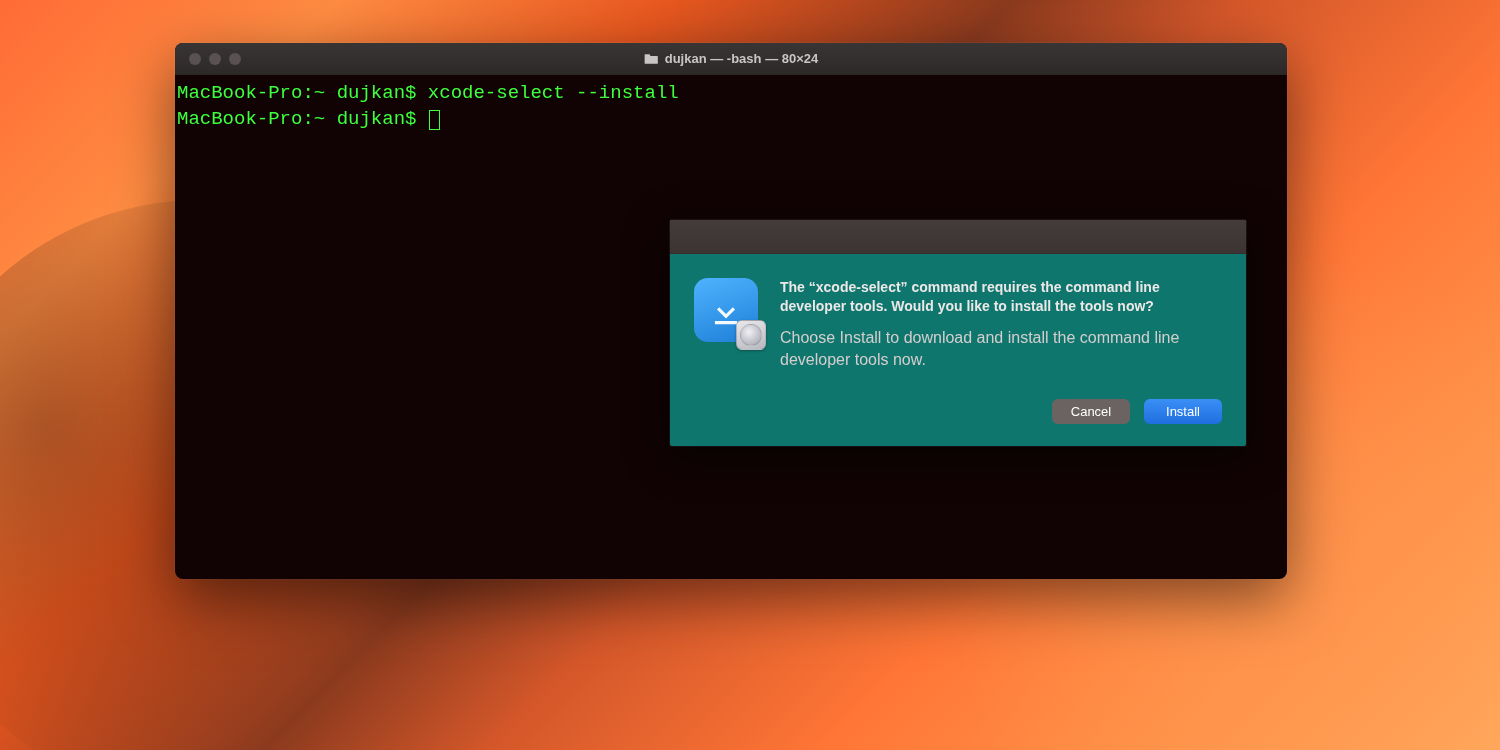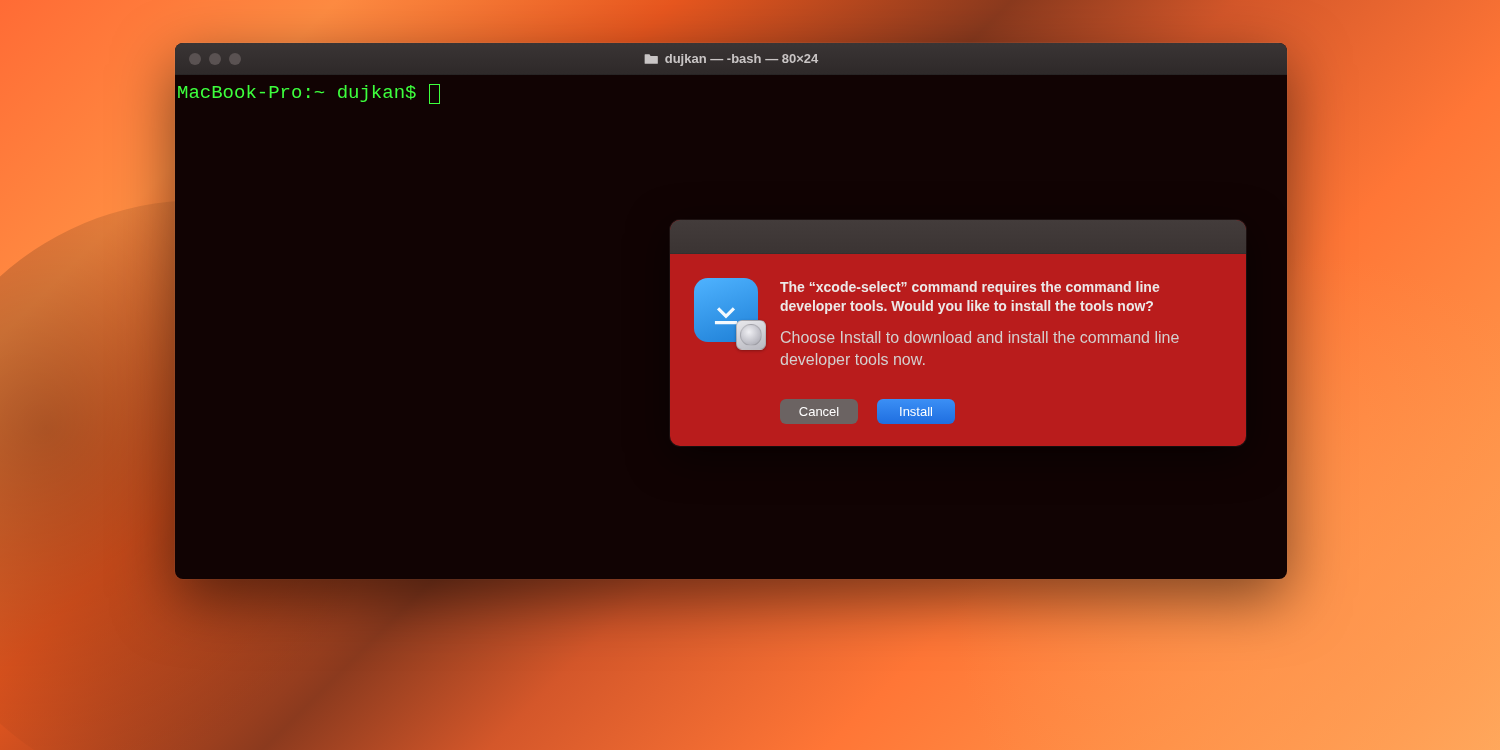--- a/index.html
+++ b/index.html
@@ -120,22 +120,22 @@
       vertical-align: text-bottom;
       margin-left: 1px;
     }
 
     
     .dialog {
       position: absolute;
       left: 670px;
       top: 220px;
       width: 576px;
-      background: #b91c1c;
-      border-radius: 10px;
+      background: #0f766e;
+      border-radius: 2px;
       box-shadow: 0 10px 40px rgba(0,0,0,0.6), 0 0 0 1px rgba(255,255,255,0.08);
       overflow: hidden;
     }
 
     .dialog-header {
       height: 34px;
       background: linear-gradient(to bottom, #433c3b, #3b3433);
       border-bottom: 1px solid rgba(0,0,0,0.2);
     }
 
@@ -207,21 +207,22 @@
 
     .dialog-subtitle {
       font-size: 16px;
       font-weight: 400;
       color: #d4cfce;
       line-height: 1.38;
     }
 
     .dialog-buttons {
       display: flex;
-      gap: 4px;
+      justify-content: flex-end;
+      gap: 14px;
       margin-top: 28px;
     }
 
     .btn {
       padding: 3px 16px;
       border-radius: 6px;
       font-size: 13px;
       font-weight: 400;
       border: none;
       cursor: pointer;
@@ -230,21 +231,20 @@
     }
 
     .btn-cancel {
       background: #6b6362;
       color: #fff;
     }
 
     .btn-install {
       background: linear-gradient(to bottom, #3b8ff5, #1f6ee0);
       color: #fff;
-      margin-left: 15px;
     }
   </style>
 </head>
 <body>
 
 <div class="bg-shape-1"></div>
 <div class="bg-shape-2"></div>
 
 <div class="terminal-window">
   <div class="titlebar">
@@ -254,21 +254,21 @@
       <div class="traffic-light"></div>
     </div>
     <div class="titlebar-title">
       <svg class="folder-icon-svg" viewBox="0 0 24 20">
         <path d="M2 2h7l2 3h11a1 1 0 0 1 1 1v11a1 1 0 0 1-1 1H2a1 1 0 0 1-1-1V3a1 1 0 0 1 1-1z"></path>
       </svg>
       <span>dujkan — -bash — 80×24</span>
     </div>
   </div>
 
-  <div class="terminal-content"><span class="term-line"><span>MacBook-Pro:~ dujkan$ </span><span class="cursor-block"></span></span></div>
+  <div class="terminal-content"><span class="term-line"><span>MacBook-Pro:~ dujkan$ </span><span>xcode-select --install</span></span><span class="term-line"><span>MacBook-Pro:~ dujkan$ </span><span class="cursor-block"></span></span></div>
 </div>
 
 <div class="dialog">
   <div class="dialog-header"></div>
   <div class="dialog-body">
     <div class="dialog-icon">
       <div class="dialog-icon-main">
         <svg viewBox="0 0 24 24">
             <path d="M12 3v11.6l4.3-4.3 1.4 1.4L12 17.4l-5.7-5.7 1.4-1.4L12 14.6V3h0zM5 19h14v2H5v-2z"></path>
           </svg>

